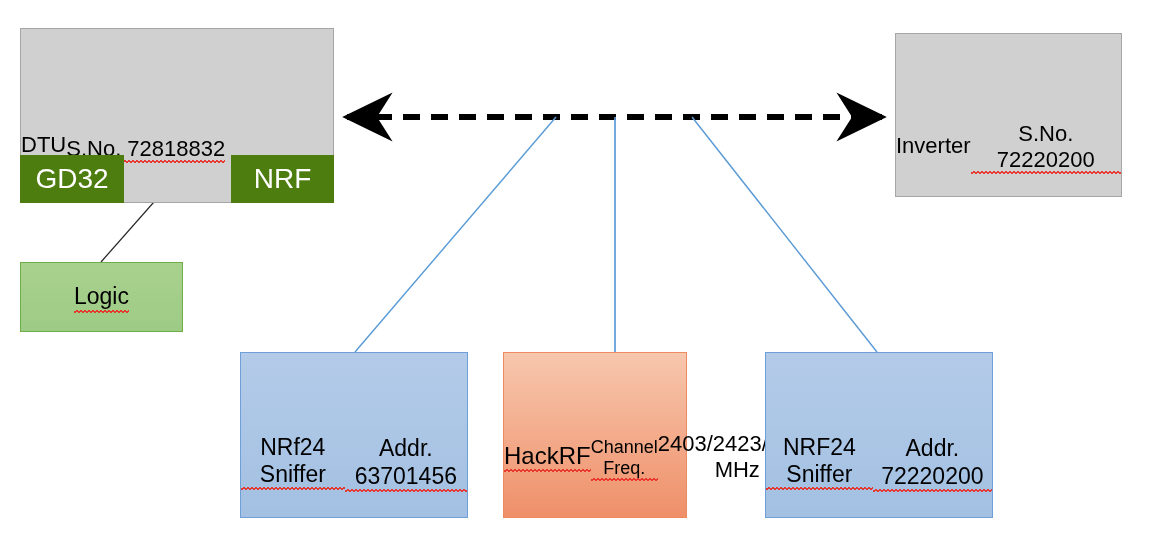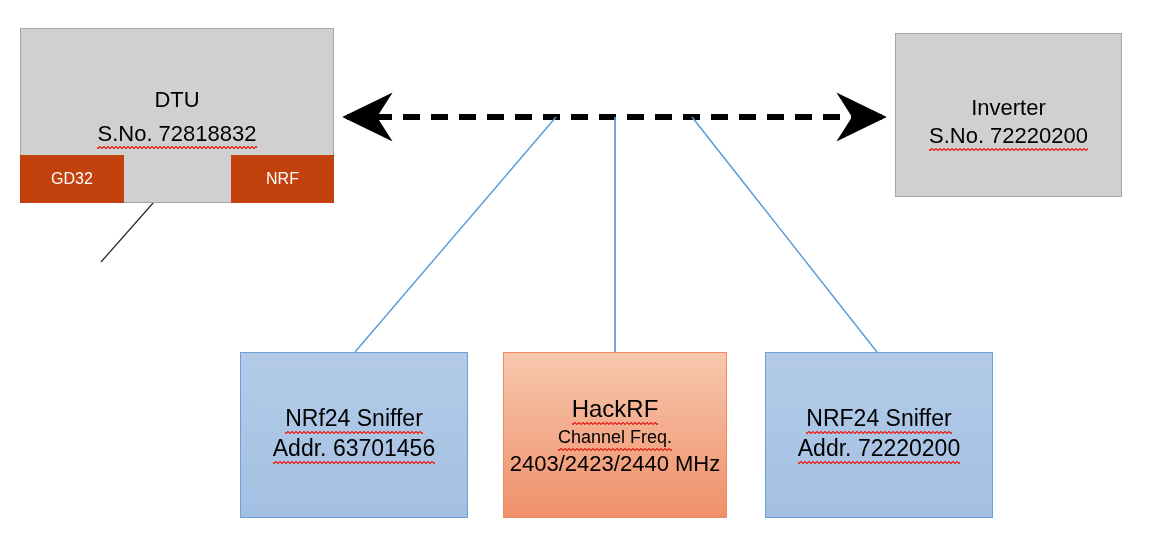--- a/index.html
+++ b/index.html
@@ -12,47 +12,46 @@
     width: 1157px;
     height: 543px;
     background: #ffffff;
     font-family: "Liberation Sans", sans-serif;
     overflow: hidden;
   }
   .node {
     position: absolute;
     box-sizing: border-box;
     display: flex;
-    flex-direction: column;
     align-items: center;
     justify-content: center;
     text-align: center;
     line-height: 1.18;
   }
   
   #dtu-box {
     left: 20px; top: 28px; width: 314px; height: 175px;
     background: #d0d0d0;
     border: 1px solid #a6a6a6;
     justify-content: flex-start;
     padding-top: 58px;
     color: #000000;
     font-size: 22px;
   }
   #dtu-box .line2 { margin-top: 8px; }
   
   .chip {
     position: absolute;
     box-sizing: border-box;
-    background: #c2410c;
+    background: #4d7c0f;
     color: #ffffff;
     display: flex;
     align-items: center;
     justify-content: center;
-    font-size: 16px;
+    font-size: 28px;
   }
   #gd32-box { left: 20px; top: 155px; width: 104px; height: 48px; }
   #nrf-box  { left: 231px; top: 155px; width: 103px; height: 48px; }
 
   
   #inverter-box {
     left: 895px; top: 33px; width: 227px; height: 164px;
     background: #d0d0d0;
     border: 1px solid #a6a6a6;
     justify-content: flex-start;
@@ -77,21 +76,21 @@
     background: linear-gradient(180deg, #b3cbe8 0%, #a3c0e2 100%);
     border: 1px solid #6f9fd8;
     color: #000000;
     font-size: 23px;
     justify-content: flex-start;
     padding-top: 52px;
   }
   #sniffer-left-box .line2 { margin-top: 3px; }
 
   #hackrf-box {
-    left: 503px; top: 352px; width: 224px; height: 166px;
+    left: 503px; top: 352px; width: 184px; height: 166px;
     background: linear-gradient(180deg, #f7c7ae 0%, #ef9069 100%);
     border: 1px solid #ed8a62;
     color: #000000;
     justify-content: flex-start;
     padding-top: 42px;
   }
   #hackrf-box .title { font-size: 24px; }
   #hackrf-box .sub1  { font-size: 18px; margin-top: 4px; }
   #hackrf-box .sub2  { font-size: 22px; margin-top: 2px; }
 
@@ -184,20 +183,23 @@
   </div>
 
   <div class="chip" id="gd32-box">
     <span>GD32</span>
   </div>
 
   <div class="chip" id="nrf-box">
     <span>NRF</span>
   </div>
 
+  <div class="node" id="logic-box">
+    <span class="sq">Logic</span>
+  </div>
 
   <div class="node" id="inverter-box">
     <div>Inverter</div>
     <div class="line2"><span class="sq">S.No. 72220200</span></div>
   </div>
 
   <div class="node" id="sniffer-left-box">
     <div><span class="sq">NRf24 Sniffer</span></div>
     <div class="line2"><span class="sq">Addr. 63701456</span></div>
   </div>

